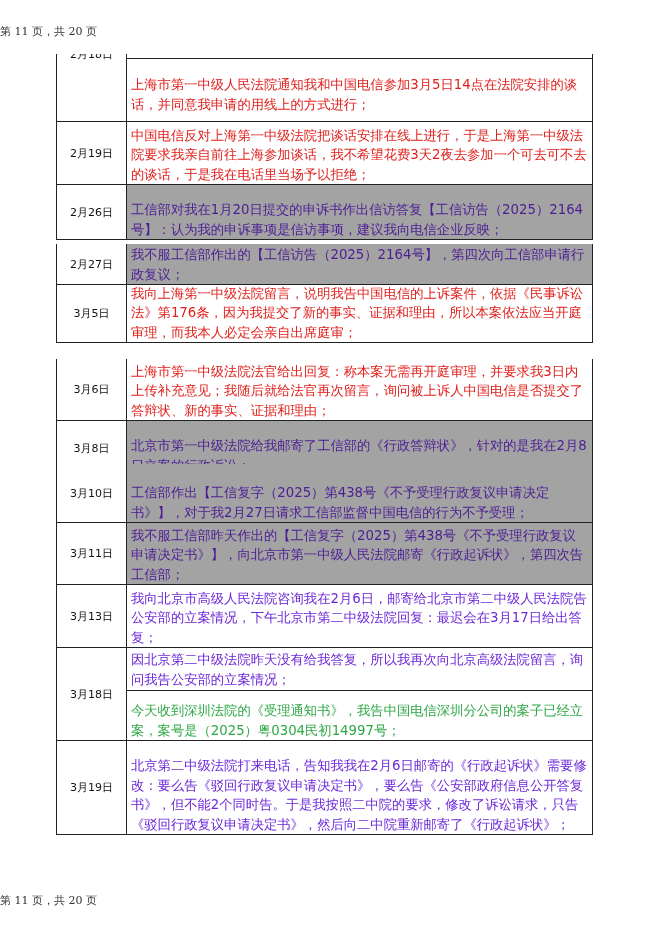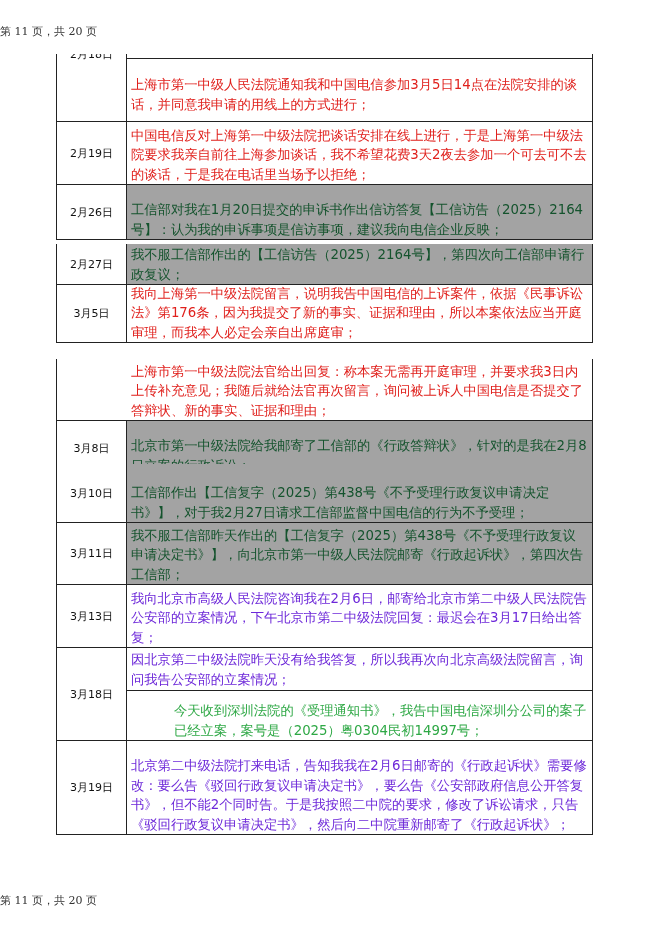--- a/index.html
+++ b/index.html
@@ -66,23 +66,23 @@
     padding: 0 3px 0 4px;
     font-size: 13.3px;
     line-height: 19.5px;
     display: flex;
     align-items: flex-end;
     overflow: hidden;
   }
   .content-cell span { display: block; }
   .red { color: #e0201c; }
   .blue { color: #6d28d9; }
-  .green { color: #2ea845; margin-left: 43px; }
+  .green { color: #2ea845; }
   .grey-bg { background: #a3a3a3; }
-  .yellow { color: #14532d; }
+  .yellow { color: #4c1d95; }
   .sub-split {
     position: absolute;
     left: 70px;
     right: 0;
     height: 0;
     border-top: 1.5px solid #222222;
   }
   .row.first {
     border-top: none;
   }
@@ -139,20 +139,23 @@
   <div class="row" style="top:227px;height:58px;">
     <div class="date-cell">
       <span>3月5日</span>
     </div>
     <div class="content-cell red">
       <span>我向上海第一中级法院留言，说明我告中国电信的上诉案件，依据《民事诉讼法》第176条，因为我提交了新的事实、证据和理由，所以本案依法应当开庭审理，而我本人必定会亲自出席庭审；</span>
     </div>
   </div>
 
   <div class="row" style="top:301px;height:62px;">
+    <div class="date-cell">
+      <span>3月6日</span>
+    </div>
     <div class="content-cell red">
       <span>上海市第一中级法院法官给出回复：称本案无需再开庭审理，并要求我3日内上传补充意见；我随后就给法官再次留言，询问被上诉人中国电信是否提交了答辩状、新的事实、证据和理由；</span>
     </div>
   </div>
 
   <div class="row" style="top:363px;height:55px;">
     <div class="date-cell">
       <span>3月8日</span>
     </div>
     <div class="content-cell grey-bg yellow">

